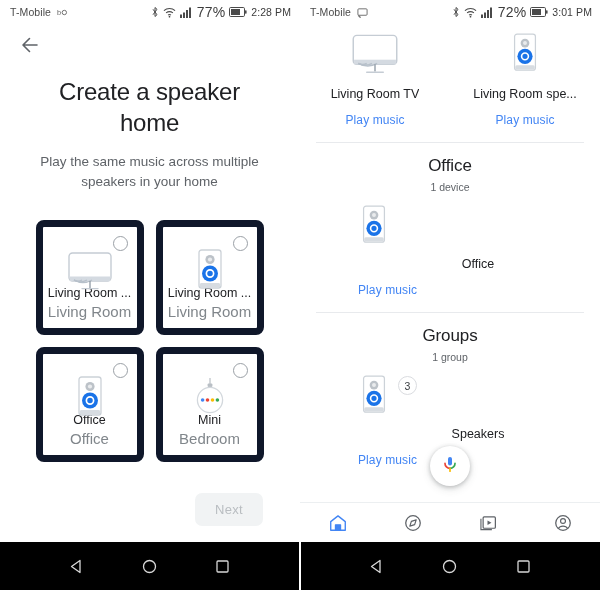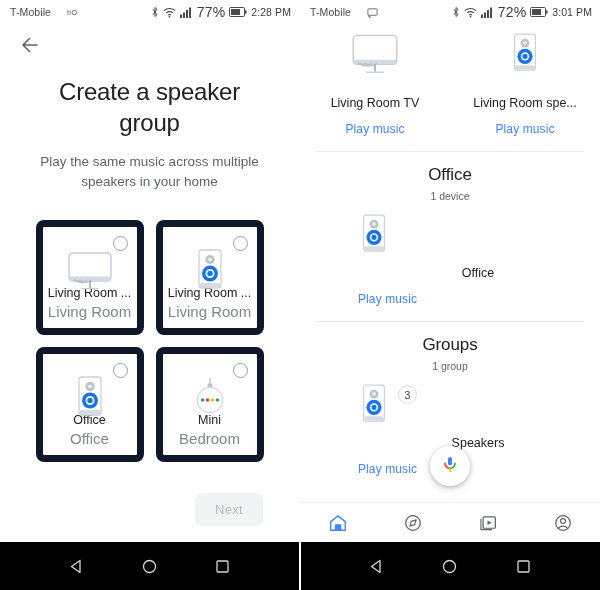--- a/index.html
+++ b/index.html
@@ -22,21 +22,21 @@
     width: 1px; background: #ffffff;
   }
 
   
   .statusbar {
     height: 24px; flex: none;
     display: flex; align-items: center; justify-content: space-between;
     padding: 0 8px 0 10px;
     font-size: 10.5px; color: #4a4a4a; letter-spacing: .1px;
   }
-  .sb-left { display: flex; align-items: center; gap: 16px; }
+  .sb-left { display: flex; align-items: center; gap: 6px; }
   .sb-right { display: flex; align-items: center; gap: 4px; }
   .sb-icon { display: inline-flex; align-items: center; }
   .sb-time { font-size: 10.5px; color: #3c3c3c; }
   .sb-pct { font-size: 14px; color: #3c3c3c; }
 
   
   .backbar { height: 42px; flex: none; display: flex; align-items: center; padding-left: 18px; }
   .back-arrow { width: 24px; height: 24px; cursor: pointer; }
 
   .title {
@@ -107,21 +107,21 @@
   .rs-content { flex: 1; display: flex; flex-direction: column; position: relative; }
   .dev-row {
     display: flex; padding-top: 6px;
   }
   .dev-col {
     flex: 1; display: flex; flex-direction: column; align-items: center;
     min-width: 0; padding: 0 6px;
   }
   .dev-art { height: 48px; display: flex; align-items: center; justify-content: center; }
   .dev-name {
-    margin-top: 17px;
+    margin-top: 8px;
     font-size: 12.5px; color: #202124; line-height: 16px;
     max-width: 130px; white-space: nowrap; overflow: hidden;
   }
   .play-link {
     margin-top: 11px;
     font-size: 12px; color: #4285f4; font-weight: 500;
     cursor: pointer; letter-spacing: .1px;
   }
   .divider { height: 1px; background: #e8eaed; margin: 15px 16px 0 16px; }
 
@@ -230,21 +230,21 @@
     </div>
 
     <div class="backbar">
       <span class="back-arrow">
         <svg width="24" height="24" viewBox="0 0 24 24">
           <path d="M19 12 H5.5 M11.5 5.5 L5 12 L11.5 18.5" fill="none" stroke="#5f6368" stroke-width="1.6" stroke-linecap="round" stroke-linejoin="round"></path>
         </svg>
       </span>
     </div>
 
-    <div class="title">Create a speaker group</div>
+    <div class="title">Create a speaker home</div>
     <div class="subtitle">Play the same music across multiple speakers in your home</div>
 
     <div class="cards">
 
       <div class="card">
         <span class="card-radio"></span>
         <span class="card-art">
           <svg width="56" height="42" viewBox="0 0 56 42">
             <rect x="7" y="3" width="42" height="28" rx="3.5" fill="#fff" stroke="#c5ccd4" stroke-width="1.4"></rect>
             <rect x="7.8" y="26.5" width="40.4" height="4.5" fill="#d4dae1"></rect>

